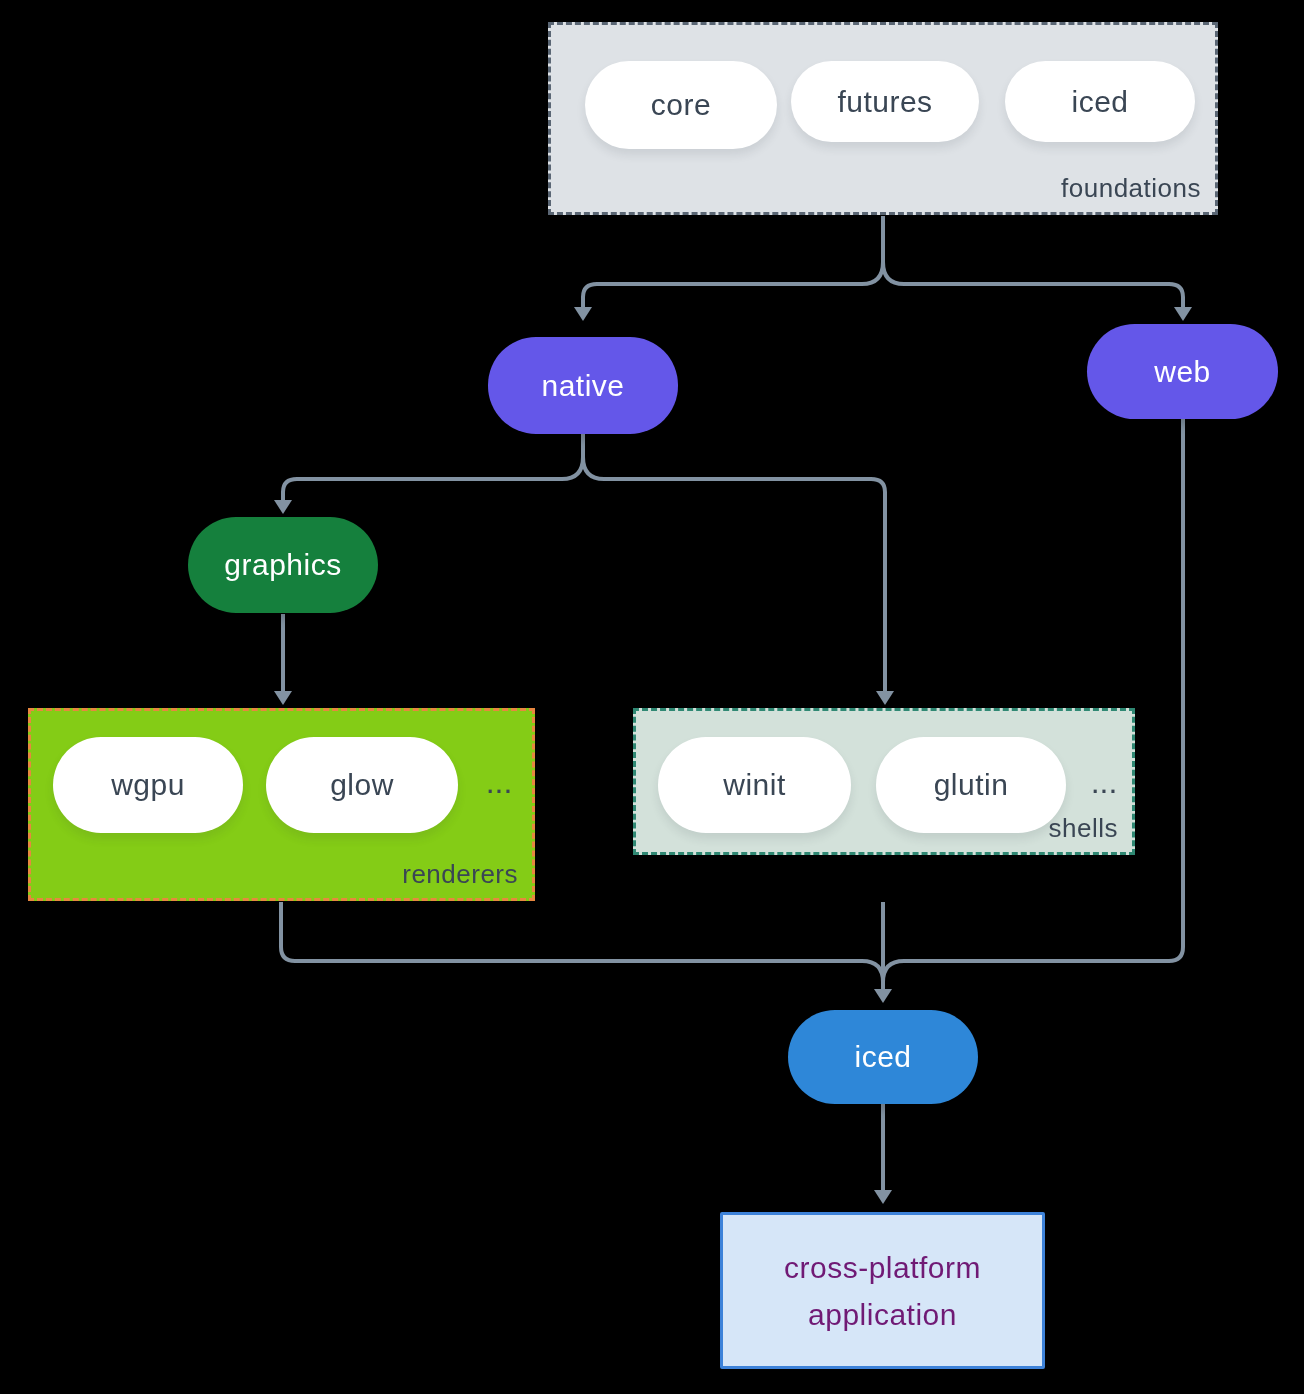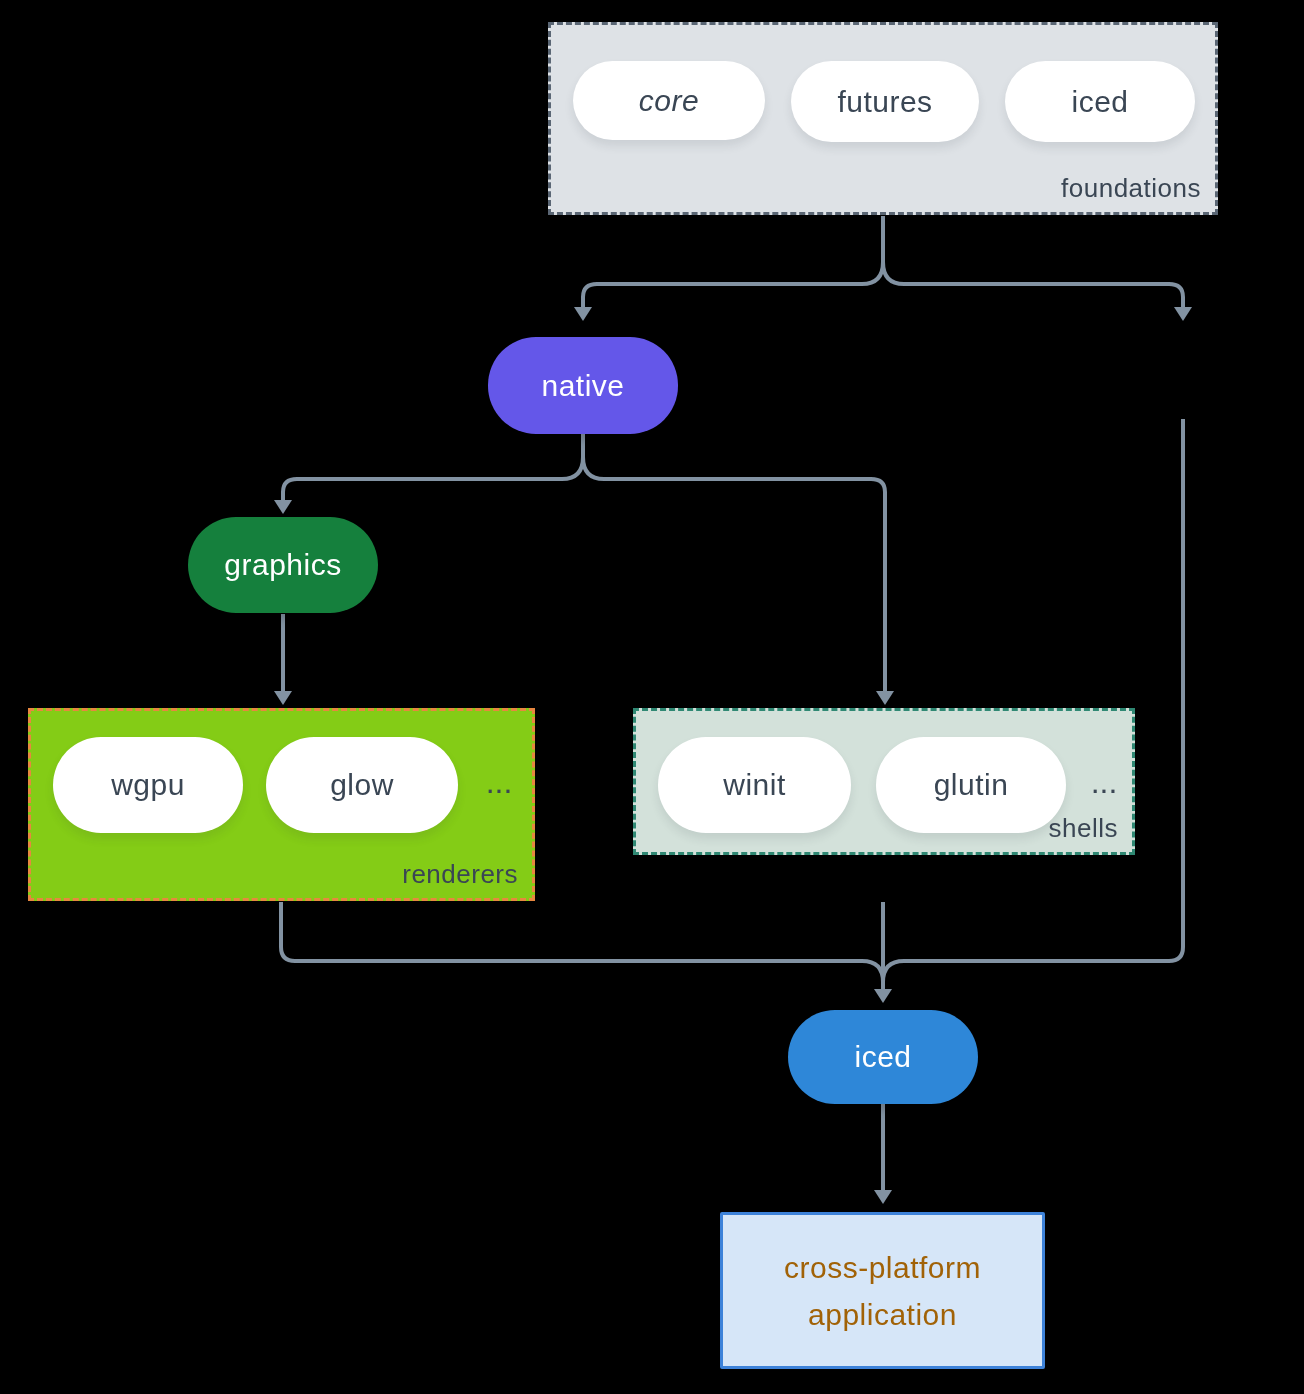--- a/index.html
+++ b/index.html
@@ -19,37 +19,37 @@
     position:absolute;display:flex;align-items:center;justify-content:center;
     border-radius:48px;font-size:30px;color:#3a4654;letter-spacing:.5px;
   }
   .pill.white{background:#ffffff;box-shadow:0 6px 10px rgba(40,50,60,0.10);}
   .pill.colored{color:#ffffff;box-shadow:0 6px 10px rgba(0,0,0,0.18);}
   .pill.native{left:488px;top:337px;width:190px;height:97px;background:#6457e9;}
   .pill.web{left:1087px;top:324px;width:191px;height:95px;background:#6457e9;}
   .pill.graphics{left:188px;top:517px;width:190px;height:96px;background:#15803d;}
   .pill.iced{left:788px;top:1010px;width:190px;height:94px;background:#2e87d8;}
   
-  .p-core{left:22px;top:36px;width:192px;height:79px;font-style:italic;}
+  .p-core{left:34px;top:36px;width:192px;height:88px;}
   .p-futures{left:240px;top:36px;width:188px;height:81px;}
   .p-style{left:454px;top:36px;width:190px;height:81px;}
   
   .p-wgpu{left:22px;top:26px;width:190px;height:96px;}
   .p-glow{left:235px;top:26px;width:192px;height:96px;}
   .p-winit{left:22px;top:26px;width:193px;height:96px;}
   .p-glutin{left:240px;top:26px;width:190px;height:96px;}
   .more-dots{
     position:absolute;left:440px;top:74px;width:56px;transform:translateY(-58%);
     text-align:center;font-size:32px;color:#3a4654;
   }
   .app-box{
     position:absolute;left:720px;top:1212px;width:325px;height:157px;box-sizing:border-box;
     background:#d6e6f8;border:3px solid #3d82d9;border-radius:2px;
     display:flex;align-items:center;justify-content:center;text-align:center;
-    font-size:30px;line-height:47px;color:#a16207;letter-spacing:.5px;padding:12px 28px;
+    font-size:30px;line-height:47px;color:#701a75;letter-spacing:.5px;padding:12px 28px;
   }
 </style>
 </head>
 <body>
 
 <div class="canvas">
 
   <svg class="edges" width="1304" height="1394" viewBox="0 0 1304 1394" fill="none">
     <defs>
       <marker id="arrowhead" markerUnits="userSpaceOnUse" markerWidth="26" markerHeight="24" refX="3" refY="12" orient="auto">
@@ -70,20 +70,21 @@
   </svg>
 
   <div class="group foundations">
     <div class="pill white p-core">core</div>
     <div class="pill white p-futures">futures</div>
     <div class="pill white p-style">iced</div>
     <div class="group-label">foundations</div>
   </div>
 
   <div class="pill colored native">native</div>
+  <div class="pill colored web">web</div>
   <div class="pill colored graphics">graphics</div>
 
   <div class="group renderers">
     <div class="pill white p-wgpu">wgpu</div>
     <div class="pill white p-glow">glow</div>
     <div class="more-dots">...</div>
     <div class="group-label">renderers</div>
   </div>
 
   <div class="group shells">

